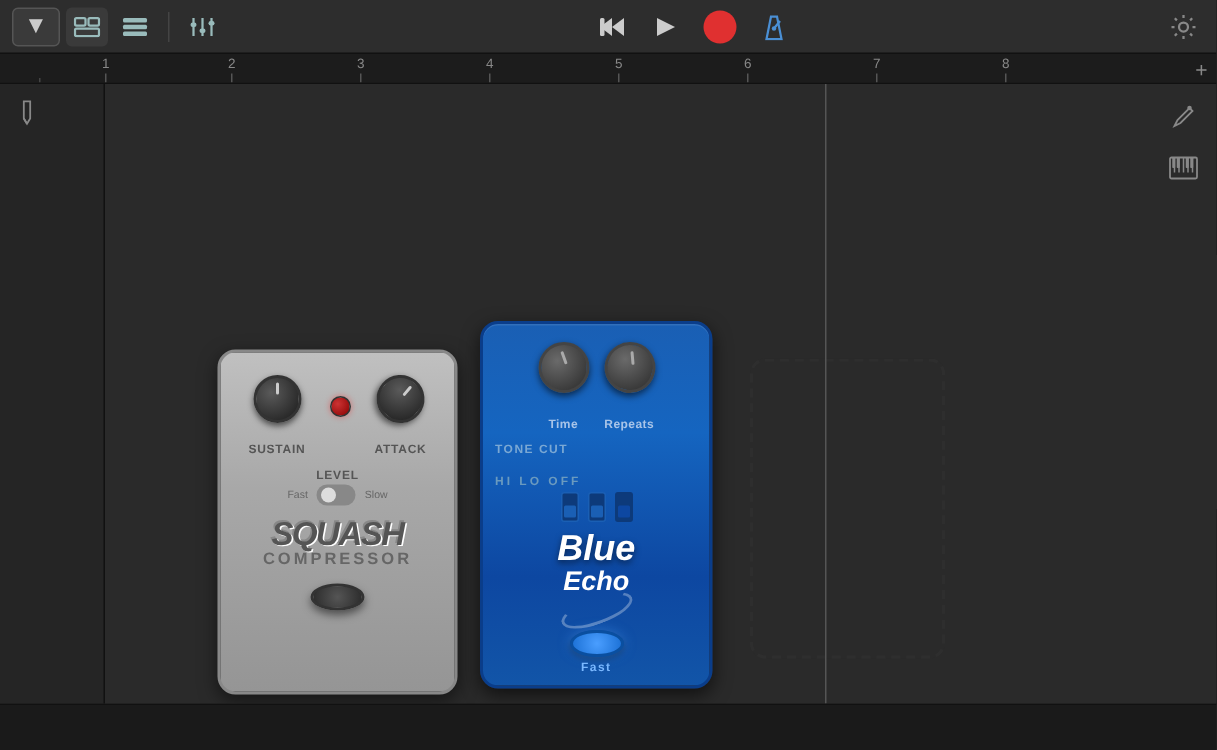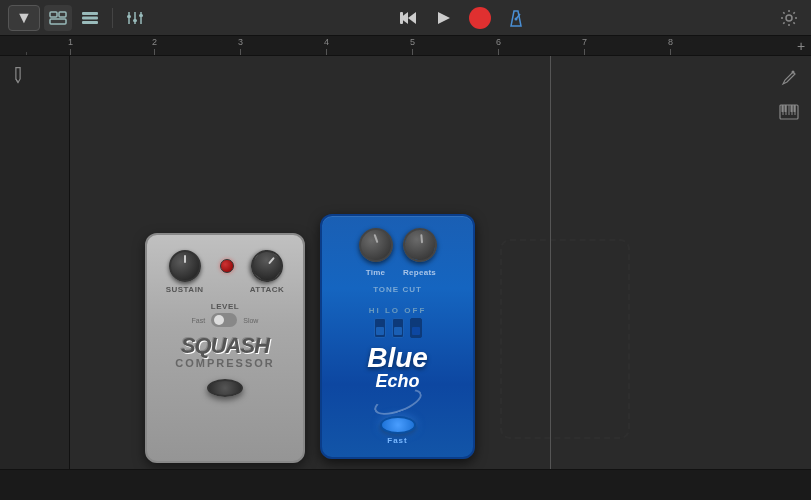--- a/index.html
+++ b/index.html
@@ -178,21 +178,21 @@
     .pedal-squash .knobs-row {
       display: flex;
       gap: 16px;
       margin-top: 5px;
       align-items: flex-end;
     }
     .knob-container {
       display: flex;
       flex-direction: column;
       align-items: center;
-      gap: 3px;
+      gap: 13px;
     }
     .knob {
       width: 32px;
       height: 32px;
       border-radius: 50%;
       background: radial-gradient(circle at 35% 35%, #5a5a5a, #1a1a1a);
       border: 2px solid #333;
       position: relative;
       box-shadow: 0 2px 4px rgba(0,0,0,0.6);
     }
@@ -318,21 +318,21 @@
     .echo-knob-label {
       font-size: 8px;
       color: #a8c4e8;
       text-align: center;
       margin-top: 3px;
       font-weight: bold;
       letter-spacing: 0.3px;
     }
     .tone-cut-section {
       margin-top: 8px;
-      text-align: center;
+      text-align: left;
       width: 100%;
     }
     .tone-cut-label {
       font-size: 8px;
       color: #7aa8d4;
       font-weight: bold;
       letter-spacing: 1px;
     }
     .tone-switches {
       display: flex;
@@ -369,21 +369,21 @@
       color: #6a9abf;
       letter-spacing: 2px;
       font-weight: bold;
       margin-top: 12px;
     }
     .blue-echo-title {
       margin-top: 6px;
       text-align: center;
     }
     .blue-echo-title .te1 {
-      font-size: 28px;
+      font-size: 24px;
       font-weight: 900;
       color: #fff;
       font-style: italic;
       line-height: 1;
       text-shadow: 0 2px 4px rgba(0,0,0,0.5);
     }
     .blue-echo-title .te2 {
       font-size: 18px;
       font-weight: 900;
       color: #fff;

